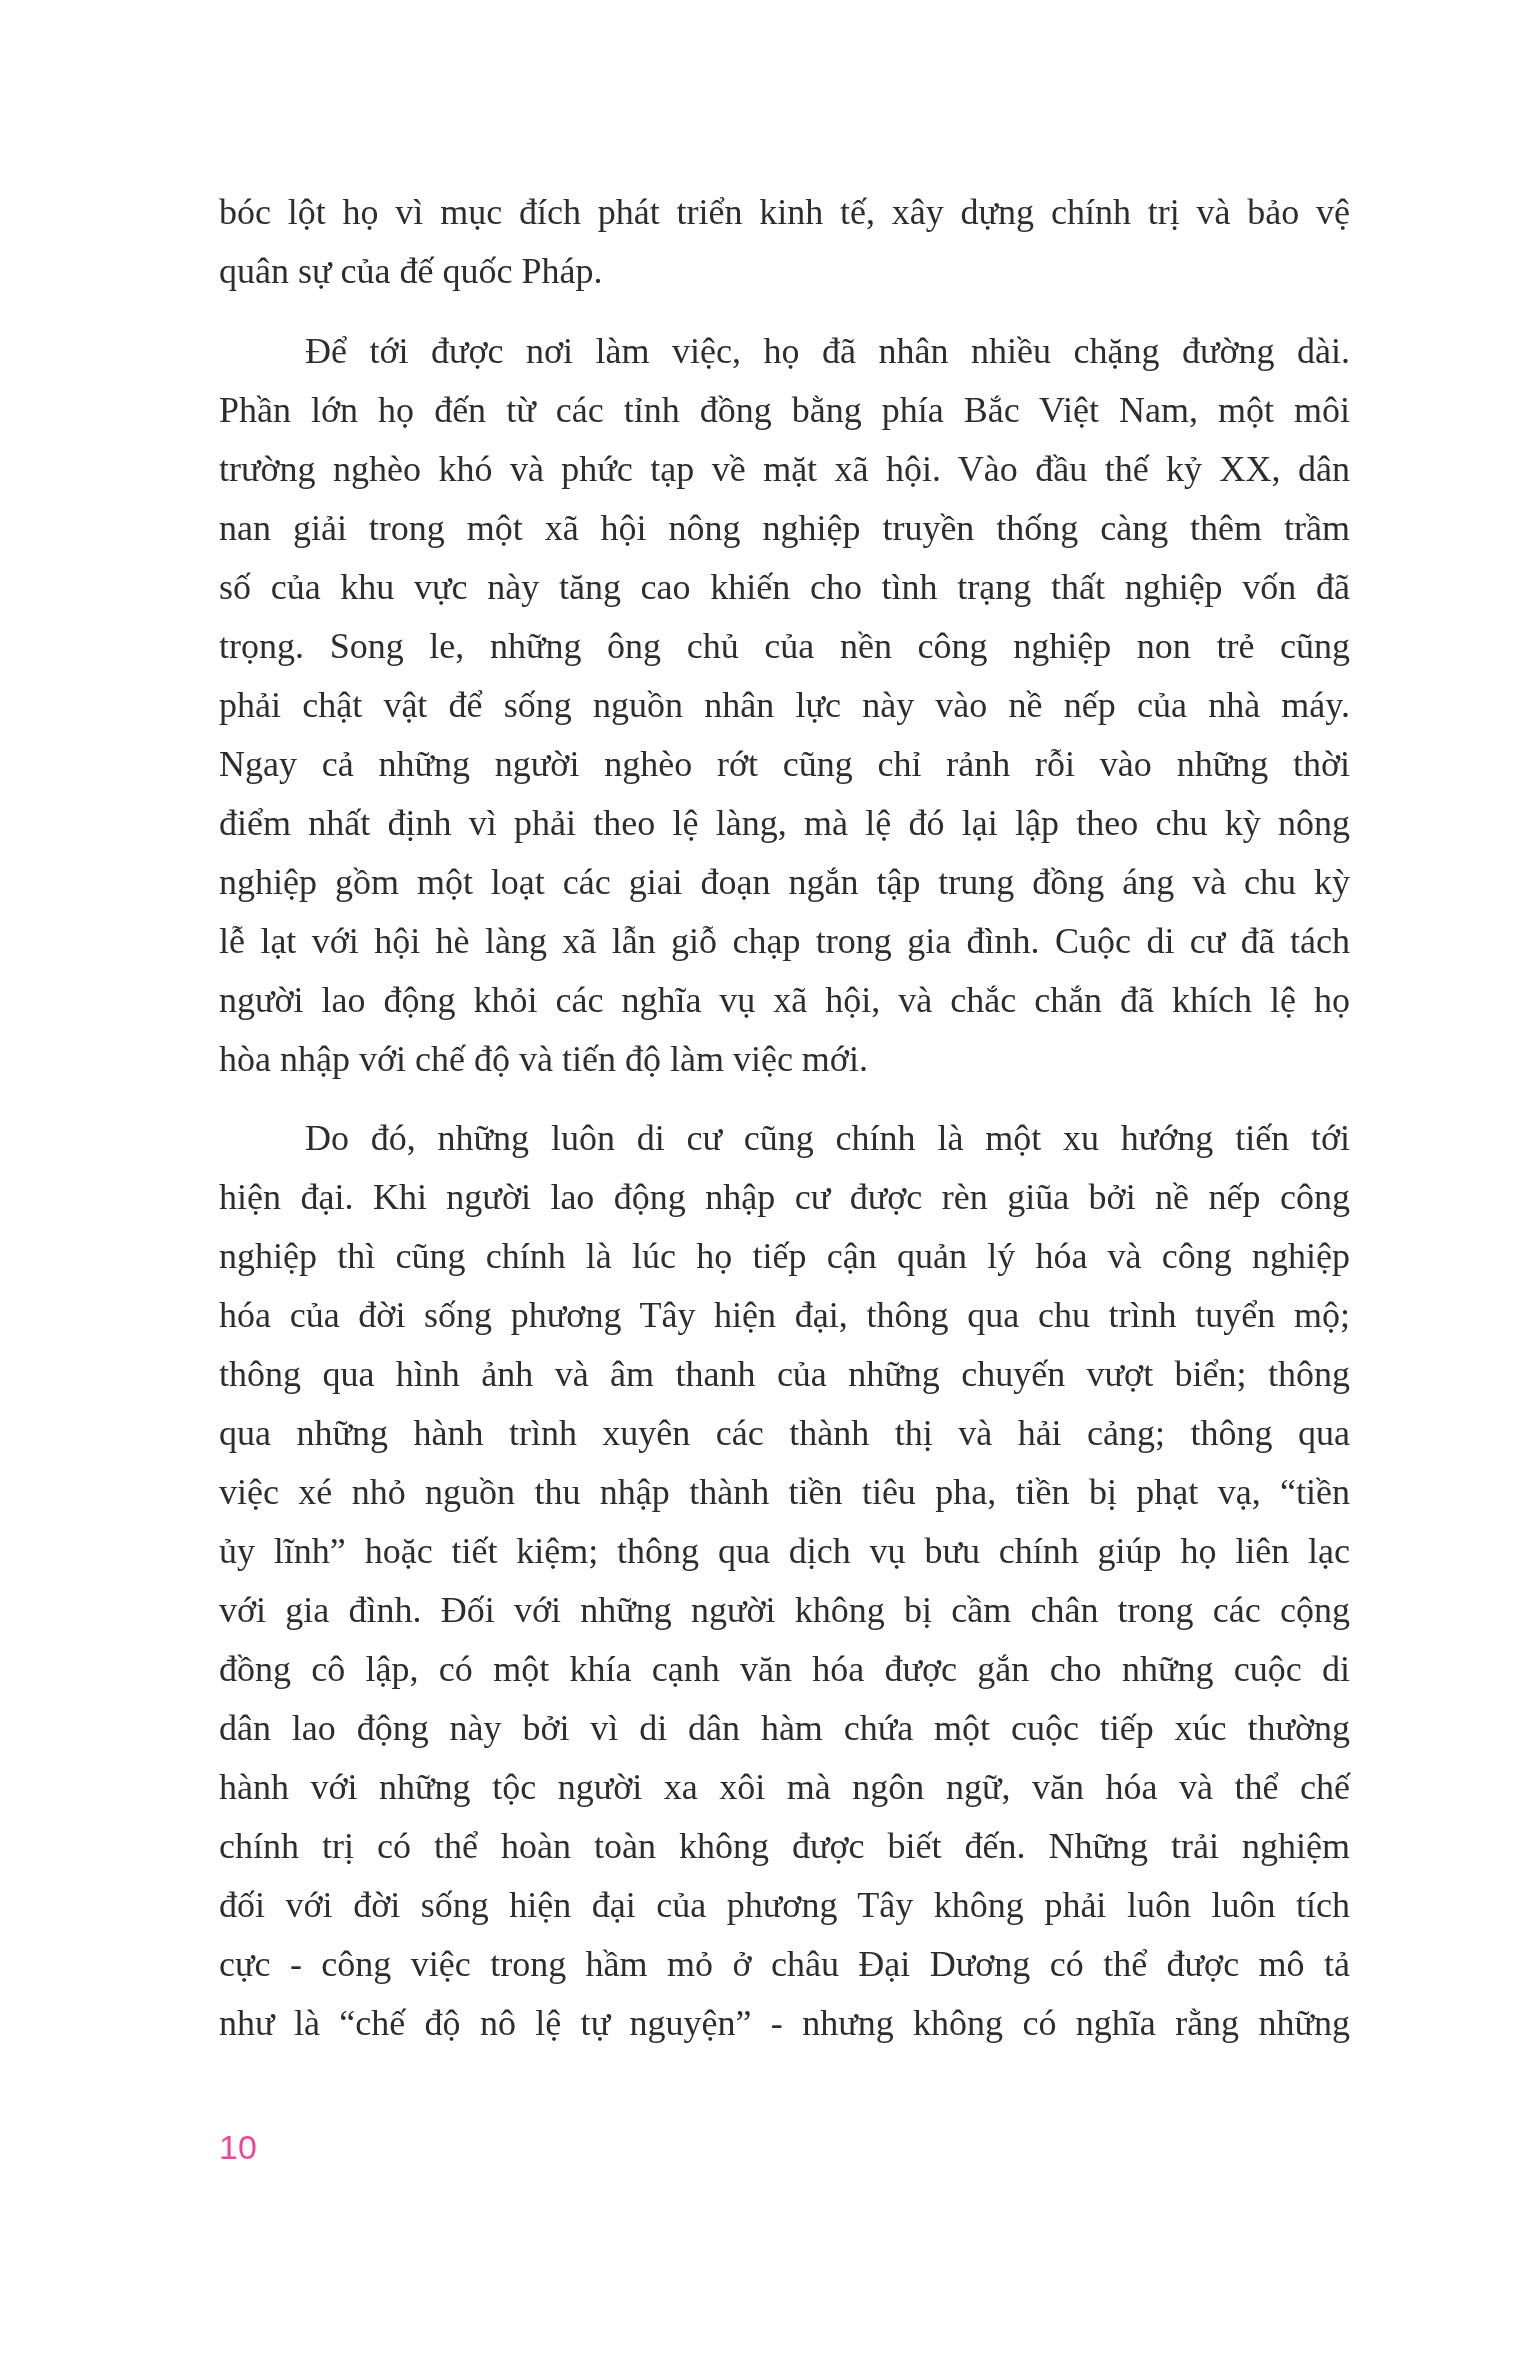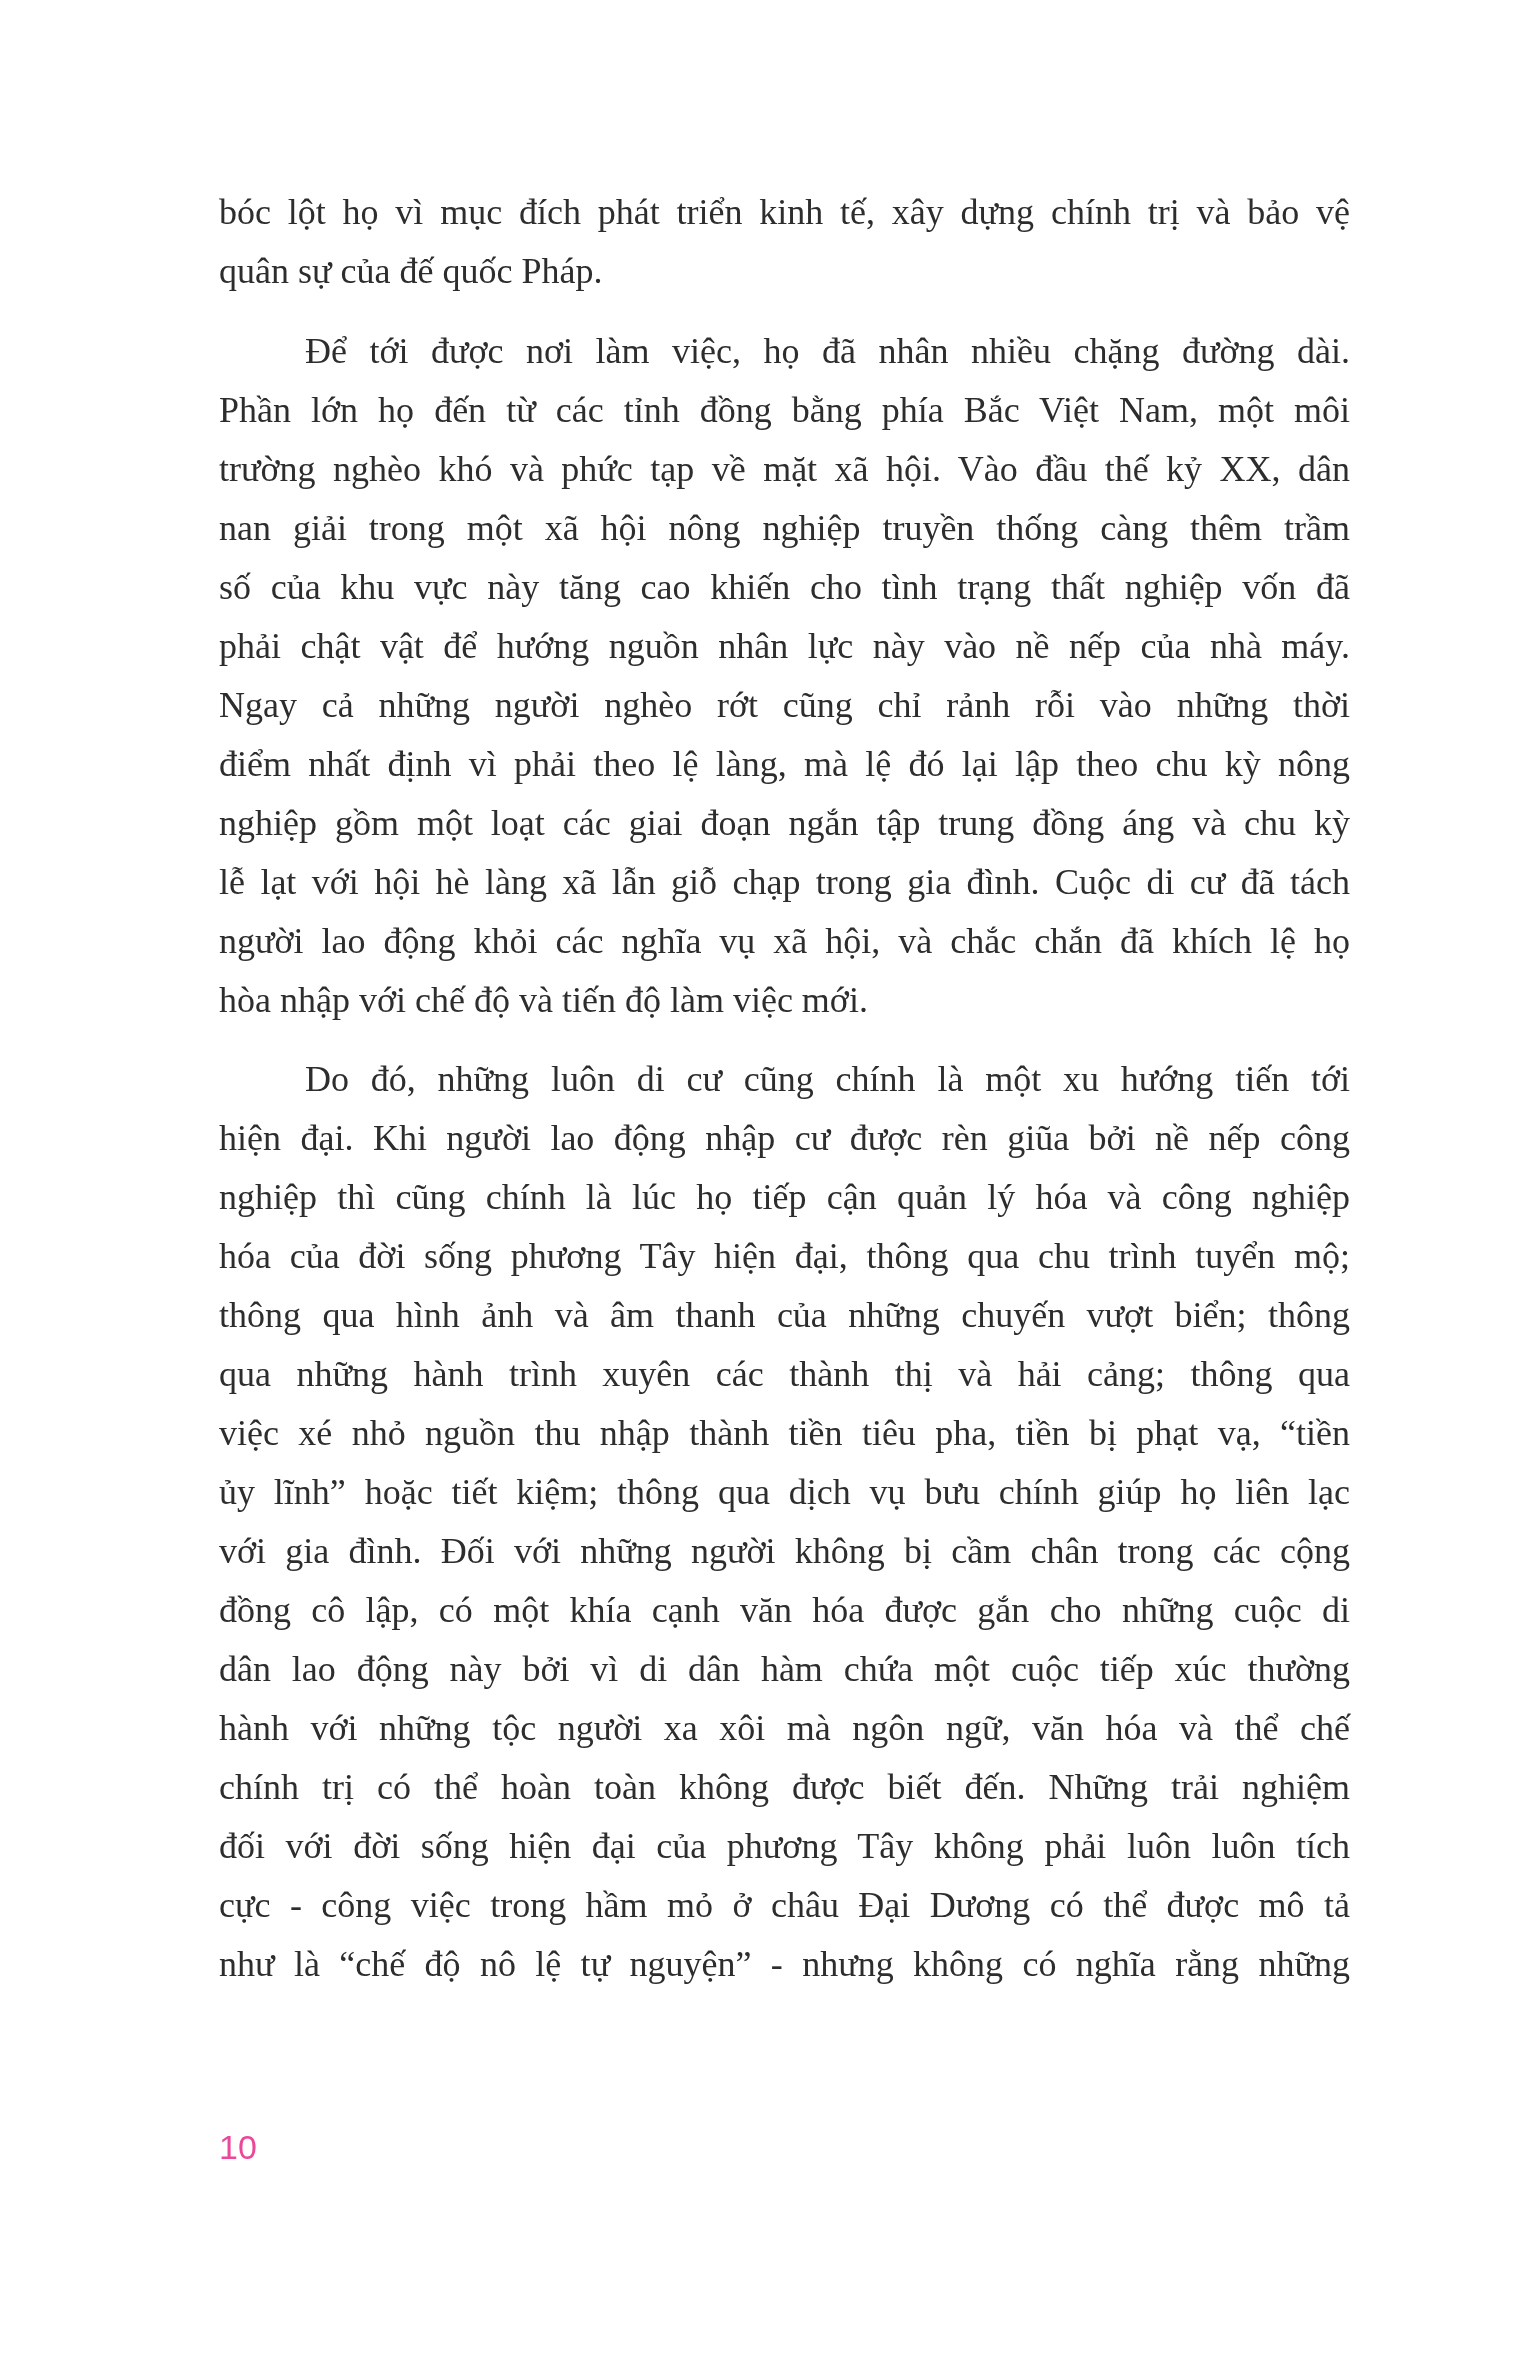--- a/index.html
+++ b/index.html
@@ -59,21 +59,22 @@
       <div class="line">bóc lột họ vì mục đích phát triển kinh tế, xây dựng chính trị và bảo vệ</div>
       <div class="line end">quân sự của đế quốc Pháp.</div>
     </div>
 
     <div class="para">
       <div class="line indent">Để tới được nơi làm việc, họ đã nhân nhiều chặng đường dài.</div>
       <div class="line">Phần lớn họ đến từ các tỉnh đồng bằng phía Bắc Việt Nam, một môi</div>
       <div class="line">trường nghèo khó và phức tạp về mặt xã hội. Vào đầu thế kỷ XX, dân</div>
       <div class="line">nan giải trong một xã hội nông nghiệp truyền thống càng thêm trầm</div>
       <div class="line">số của khu vực này tăng cao khiến cho tình trạng thất nghiệp vốn đã</div>
-      <div class="line">phải chật vật để hướng nguồn nhân lực này vào nề nếp của nhà máy.</div>
+      <div class="line">trọng. Song le, những ông chủ của nền công nghiệp non trẻ cũng</div>
+      <div class="line">phải chật vật để sống nguồn nhân lực này vào nề nếp của nhà máy.</div>
       <div class="line">Ngay cả những người nghèo rớt cũng chỉ rảnh rỗi vào những thời</div>
       <div class="line">điểm nhất định vì phải theo lệ làng, mà lệ đó lại lập theo chu kỳ nông</div>
       <div class="line">nghiệp gồm một loạt các giai đoạn ngắn tập trung đồng áng và chu kỳ</div>
       <div class="line">lễ lạt với hội hè làng xã lẫn giỗ chạp trong gia đình. Cuộc di cư đã tách</div>
       <div class="line">người lao động khỏi các nghĩa vụ xã hội, và chắc chắn đã khích lệ họ</div>
       <div class="line end">hòa nhập với chế độ và tiến độ làm việc mới.</div>
     </div>
 
     <div class="para">
       <div class="line indent">Do đó, những luôn di cư cũng chính là một xu hướng tiến tới</div>

